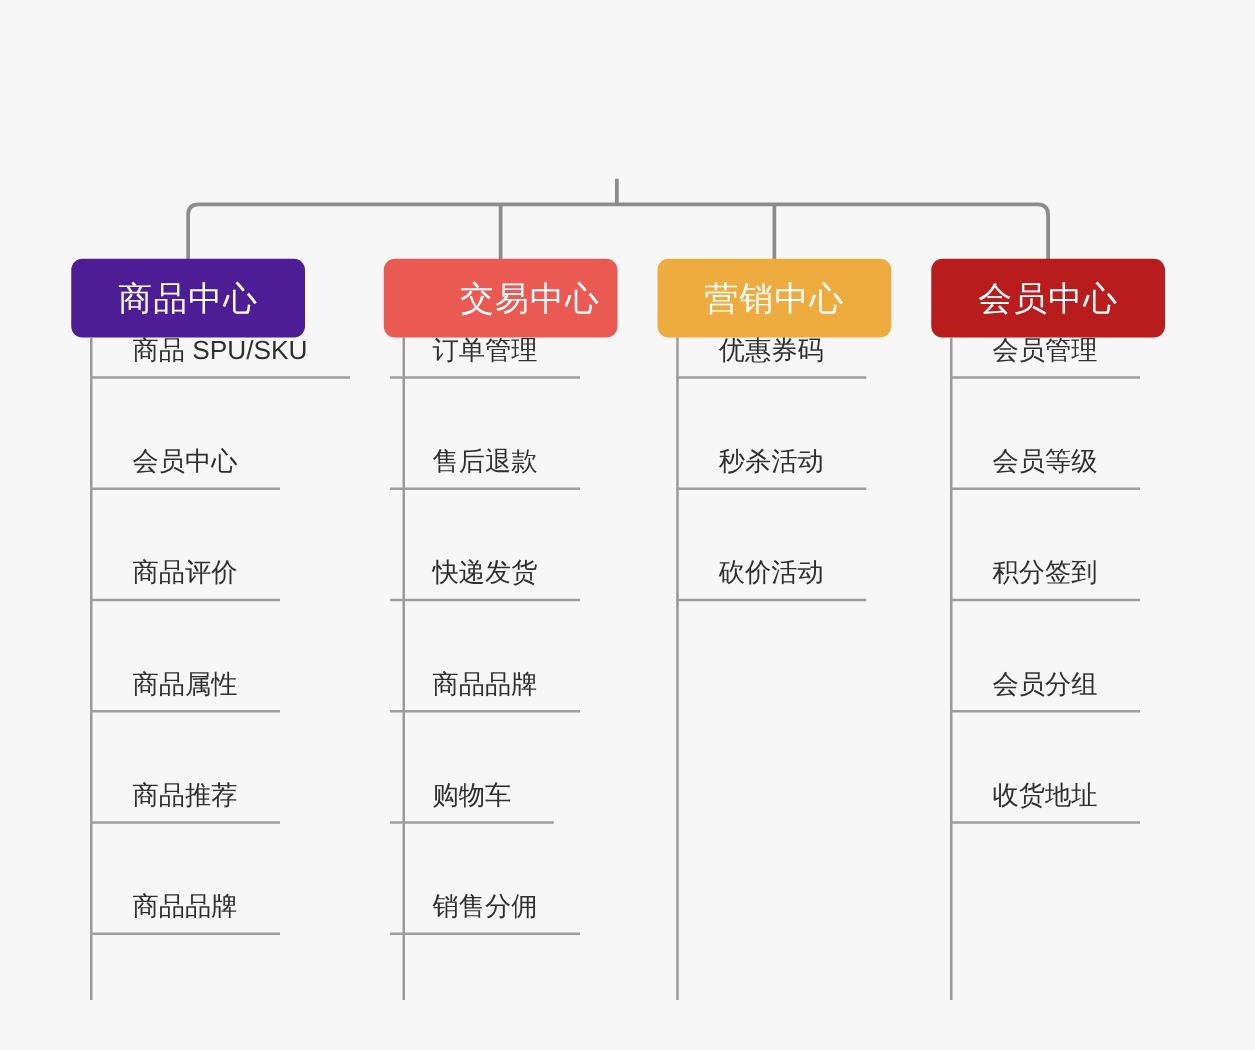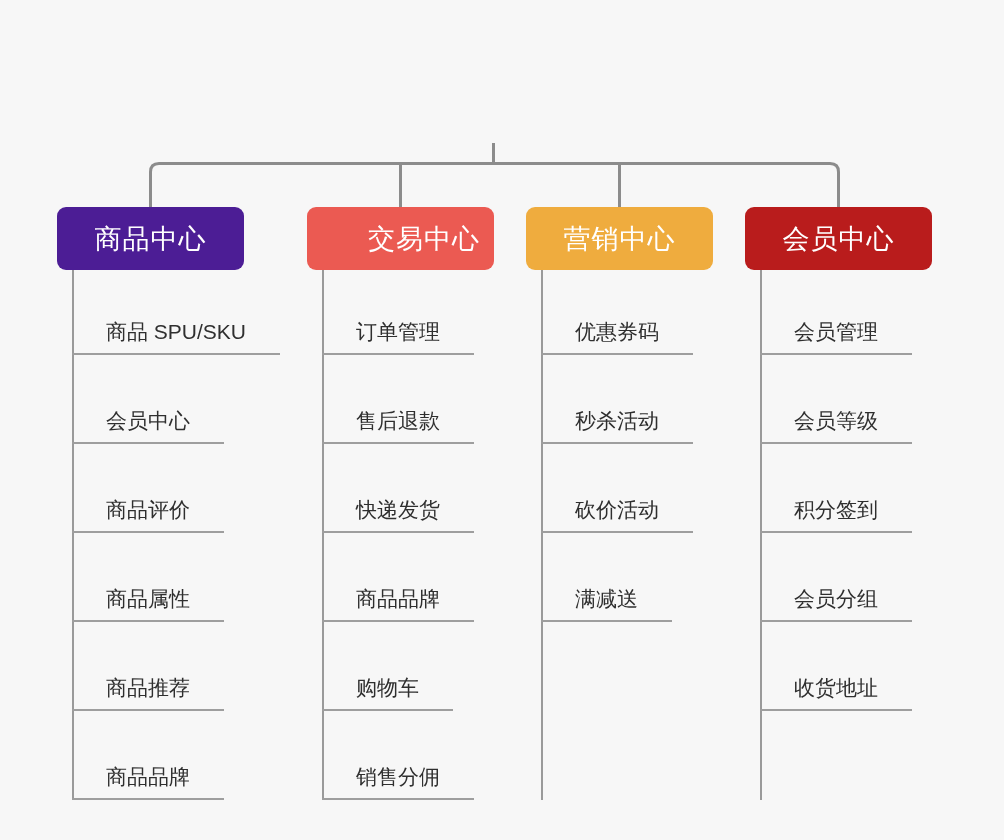--- a/index.html
+++ b/index.html
@@ -43,25 +43,25 @@
   .trunk.t0{left:72px;}
   .trunk.t1{left:322px;}
   .trunk.t2{left:541px;}
   .trunk.t3{left:760px;}
 
   
   ul.child-list{
     position:absolute;top:266px;margin:0;padding:0;list-style:none;
   }
   ul.child-list.c0{left:72px;}
-  ul.child-list.c1{left:322px;}
+  ul.child-list.c1{left:312px;}
   ul.child-list.c2{left:541px;}
   ul.child-list.c3{left:760px;}
   ul.child-list li{
-    height:89px;display:flex;align-items:flex-end;
+    height:89px;display:flex;align-items:flex-start;
   }
   .child-label{
     display:inline-block;white-space:nowrap;
     font-size:21px;color:#2F2F2F;
     padding:0 34px 7px 34px;
     border-bottom:2px solid #9E9E9E;
   }
 </style>
 </head>
 <body>
@@ -141,23 +141,20 @@
   <ul class="child-list c2">
     <li>
         <span class="child-label">优惠券码</span>
       </li>
     <li>
         <span class="child-label">秒杀活动</span>
       </li>
     <li>
         <span class="child-label">砍价活动</span>
       </li>
-    <li>
-        <span class="child-label">满减送</span>
-      </li>
   </ul>
 
   <ul class="child-list c3">
     <li>
         <span class="child-label">会员管理</span>
       </li>
     <li>
         <span class="child-label">会员等级</span>
       </li>
     <li>

